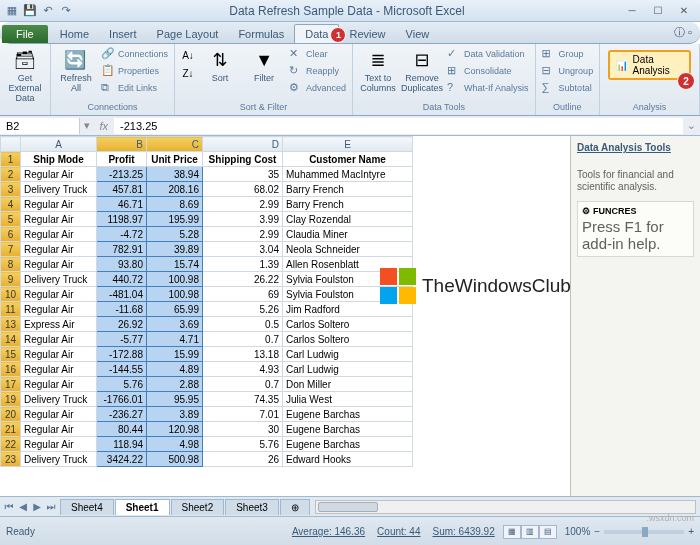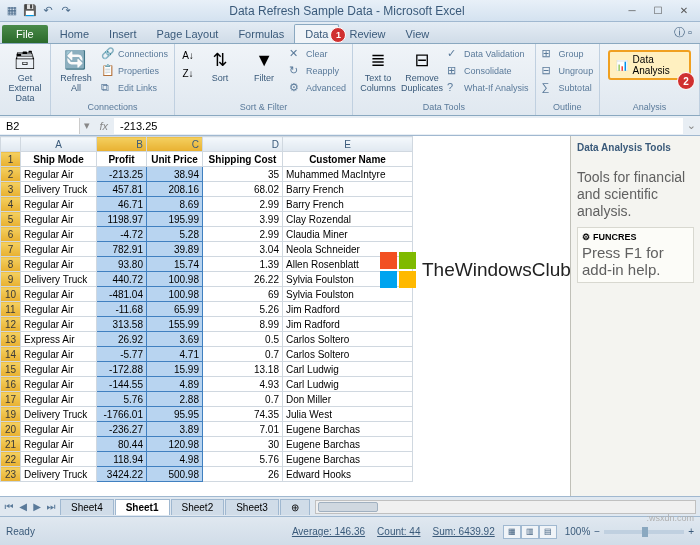--- a/index.html
+++ b/index.html
@@ -5,21 +5,21 @@
     * { margin: 0; padding: 0; box-sizing: border-box; font-family: 'Segoe UI', Tahoma, sans-serif; }
     body { width: 700px; height: 545px; background: #fff; overflow: hidden; font-size: 11px; position: relative; }
     
     .title-bar { height: 22px; background: linear-gradient(#e8f0f8, #d4e2f0); display: flex; align-items: center; padding: 0 4px; border-bottom: 1px solid #a0b8d0; }
     .title-bar .qat { display: flex; gap: 2px; }
     .qat-icon { width: 16px; height: 16px; display: flex; align-items: center; justify-content: center; color: #4a6a8a; }
     .title-text { flex: 1; text-align: center; font-size: 12px; color: #3a5a7a; }
     .window-controls { display: flex; gap: 2px; }
     .win-btn { width: 24px; height: 16px; display: flex; align-items: center; justify-content: center; font-size: 10px; color: #555; }
     
-    .ribbon-tabs { height: 22px; background: linear-gradient(#e4ecf4, #d0dce8); display: flex; align-items: flex-end; padding-left: 2px; border-bottom: 1px solid #8aa8c0; }
+    .ribbon-tabs { height: 22px; background: linear-gradient(#e4ecf4, #d0dce8); display: flex; align-items: flex-end; padding-left: 2px; border-bottom: 1px solid #8aa8c0; border-radius: 10px; }
     .file-tab { background: linear-gradient(#4a8a4a, #2a6a2a); color: #fff; padding: 3px 14px; font-size: 11px; border-radius: 2px 2px 0 0; margin-right: 2px; }
     .tab { padding: 3px 10px; font-size: 11px; color: #3a5a7a; cursor: pointer; }
     .tab.active { background: #f0f4f8; border: 1px solid #8aa8c0; border-bottom: none; border-radius: 2px 2px 0 0; position: relative; }
     .tab-badge { position: absolute; right: -8px; top: 2px; width: 16px; height: 16px; background: #d03030; color: #fff; border-radius: 50%; display: flex; align-items: center; justify-content: center; font-size: 9px; font-weight: bold; border: 1px solid #fff; }
     .help-icon { margin-left: auto; padding: 3px 8px; color: #3a5a7a; }
     
     .ribbon { height: 72px; background: linear-gradient(#f0f4f8, #e0e8f0); display: flex; border-bottom: 1px solid #8aa8c0; font-size: 10px; }
     .ribbon-group { border-right: 1px solid #c0d0e0; padding: 2px 4px; display: flex; flex-direction: column; position: relative; }
     .group-content { flex: 1; display: flex; gap: 2px; align-items: flex-start; }
     .group-label { text-align: center; font-size: 9px; color: #5a7a9a; padding: 1px 0; }
@@ -52,22 +52,22 @@
     .col-B { width: 50px; text-align: right; }
     .col-C { width: 56px; text-align: right; }
     .col-D { width: 80px; text-align: right; }
     .col-E { width: 130px; }
     .header-row td { font-weight: bold; text-align: center; background: #fff; }
     .sel-B { background: #b8d4f0; border: 1px solid #4080c0; }
     .sel-C { background: #b8d4f0; border: 1px solid #4080c0; }
     thead th.col-sel { background: linear-gradient(#f4d060, #e8b030); }
     
     .info-panel { width: 130px; background: #f4f4f0; border-left: 1px solid #c0c0b8; padding: 6px; font-size: 10px; }
-    .info-title { font-weight: bold; color: #3a5a7a; margin-bottom: 4px; }
-    .info-desc { color: #606060; font-size: 14px; margin-bottom: 8px; line-height: 1.2; margin-top: 16px; }
+    .info-title { font-weight: bold; color: #3a5a7a; margin-bottom: 4px; text-decoration: underline; }
+    .info-desc { color: #606060; font-size: 10px; margin-bottom: 8px; line-height: 1.2; margin-top: 16px; }
     .funcres { border: 1px solid #d8d8d0; background: #fcfcf8; padding: 4px; }
     .funcres-title { font-weight: bold; font-size: 9px; margin-bottom: 2px; display: flex; align-items: center; gap: 3px; }
     .funcres-desc { font-size: 15px; color: #606060; }
     
     .sheet-tabs { height: 20px; background: #e0e8f0; display: flex; align-items: center; font-size: 10px; border-top: 1px solid #a0b8d0; }
     .tab-nav { display: flex; padding: 0 2px; }
     .tab-nav-btn { width: 14px; text-align: center; color: #5a7a9a; }
     .sheet-tab { padding: 2px 10px; background: #d0dce8; border: 1px solid #a0b8d0; border-bottom: none; margin-right: 1px; }
     .sheet-tab.active { background: #fff; font-weight: bold; }
     .hscroll { flex: 1; margin: 0 4px; height: 14px; background: #f0f0f0; border: 1px solid #c0c0c0; position: relative; }
@@ -75,21 +75,21 @@
     
     .status-bar { height: 30px; background: linear-gradient(#e0e8f0, #d0dce8); display: flex; align-items: center; padding: 0 6px; font-size: 10px; color: #3a5a7a; border-top: 1px solid #a0b8d0; }
     .status-left { flex: 1; }
     .status-calc { display: flex; gap: 12px; text-decoration: underline; }
     .view-btns { display: flex; margin: 0 8px; }
     .view-btn { width: 18px; height: 14px; border: 1px solid #a0b8d0; background: #f0f4f8; font-size: 8px; display: flex; align-items: center; justify-content: center; }
     .zoom { display: flex; align-items: center; gap: 4px; }
     .zoom-slider { width: 80px; height: 4px; background: #c0d0e0; position: relative; }
     .zoom-thumb { position: absolute; left: 38px; top: -3px; width: 6px; height: 10px; background: #8aa8c0; }
     
-    .watermark { position: absolute; top: 252px; left: 380px; display: flex; align-items: center; gap: 6px; pointer-events: none; }
+    .watermark { position: absolute; top: 268px; left: 380px; display: flex; align-items: center; gap: 6px; pointer-events: none; }
     .wm-logo { width: 36px; height: 36px; }
     .wm-text { font-size: 19px; color: #222; font-weight: 400; }
     .attribution { position: absolute; bottom: 22px; right: 6px; font-size: 9px; color: #b0b0b0; }
   </style>
 </head>
 <body>
 
 <div class="title-bar">
   <div class="qat">
     <span class="qat-icon">▦</span>
@@ -342,28 +342,20 @@
           </tr>
           <tr>
             <th class="row-hdr">11</th>
     <td class="col-A">Regular Air</td>
     <td class="col-B sel-B">-11.68</td>
     <td class="col-C sel-C">65.99</td>
     <td class="col-D">5.26</td>
     <td class="col-E">Jim Radford</td>
           </tr>
           <tr>
-            <th class="row-hdr">12</th>
-    <td class="col-A">Regular Air</td>
-    <td class="col-B sel-B">313.58</td>
-    <td class="col-C sel-C">155.99</td>
-    <td class="col-D">8.99</td>
-    <td class="col-E">Jim Radford</td>
-          </tr>
-          <tr>
             <th class="row-hdr">13</th>
     <td class="col-A">Express Air</td>
     <td class="col-B sel-B">26.92</td>
     <td class="col-C sel-C">3.69</td>
     <td class="col-D">0.5</td>
     <td class="col-E">Carlos Soltero</td>
           </tr>
           <tr>
             <th class="row-hdr">14</th>
     <td class="col-A">Regular Air</td>

